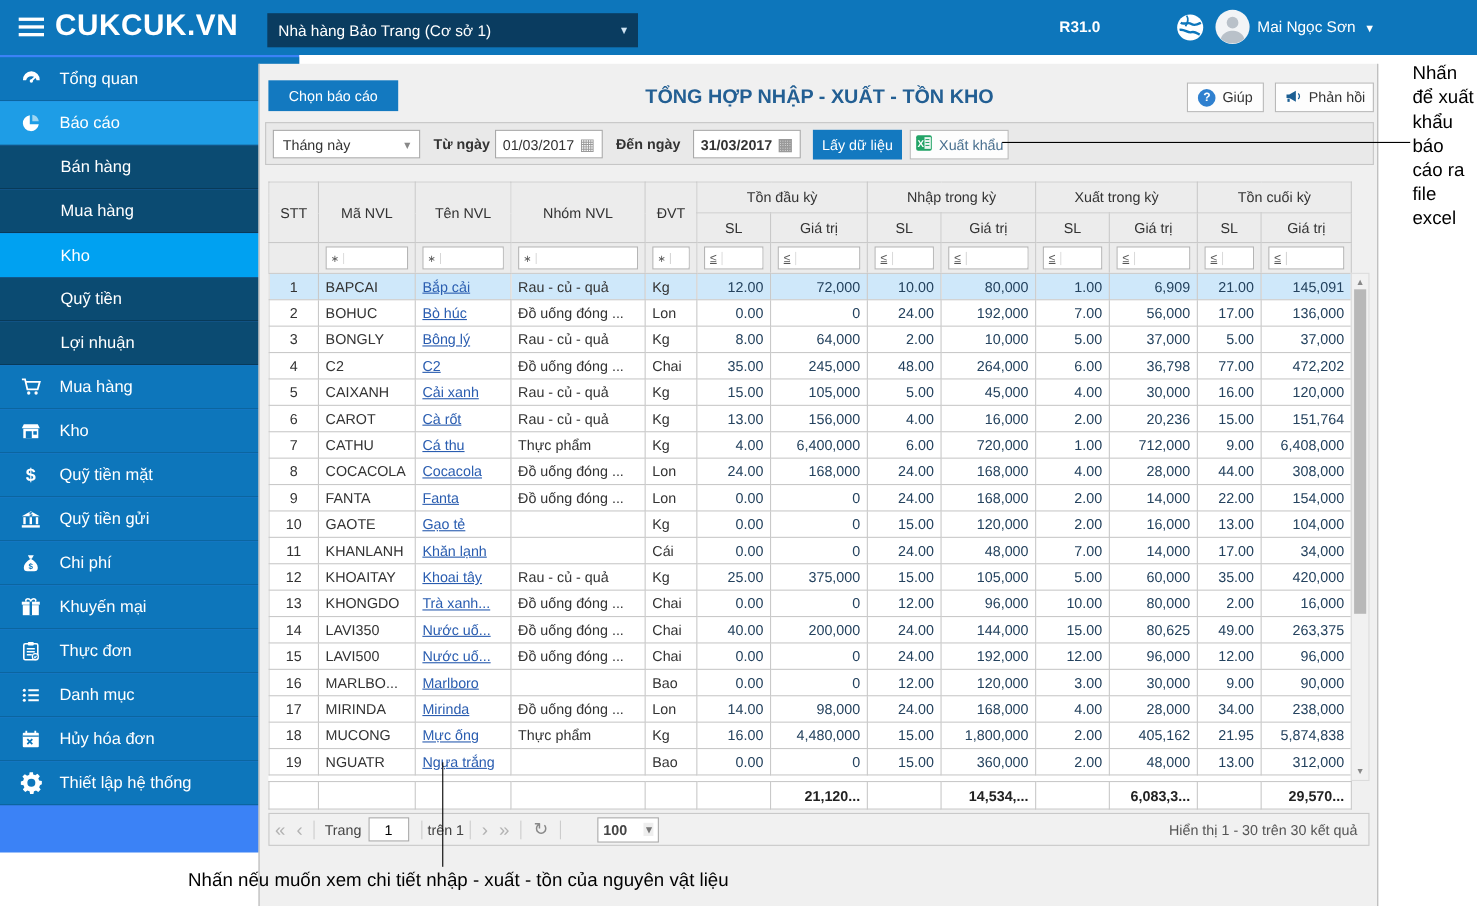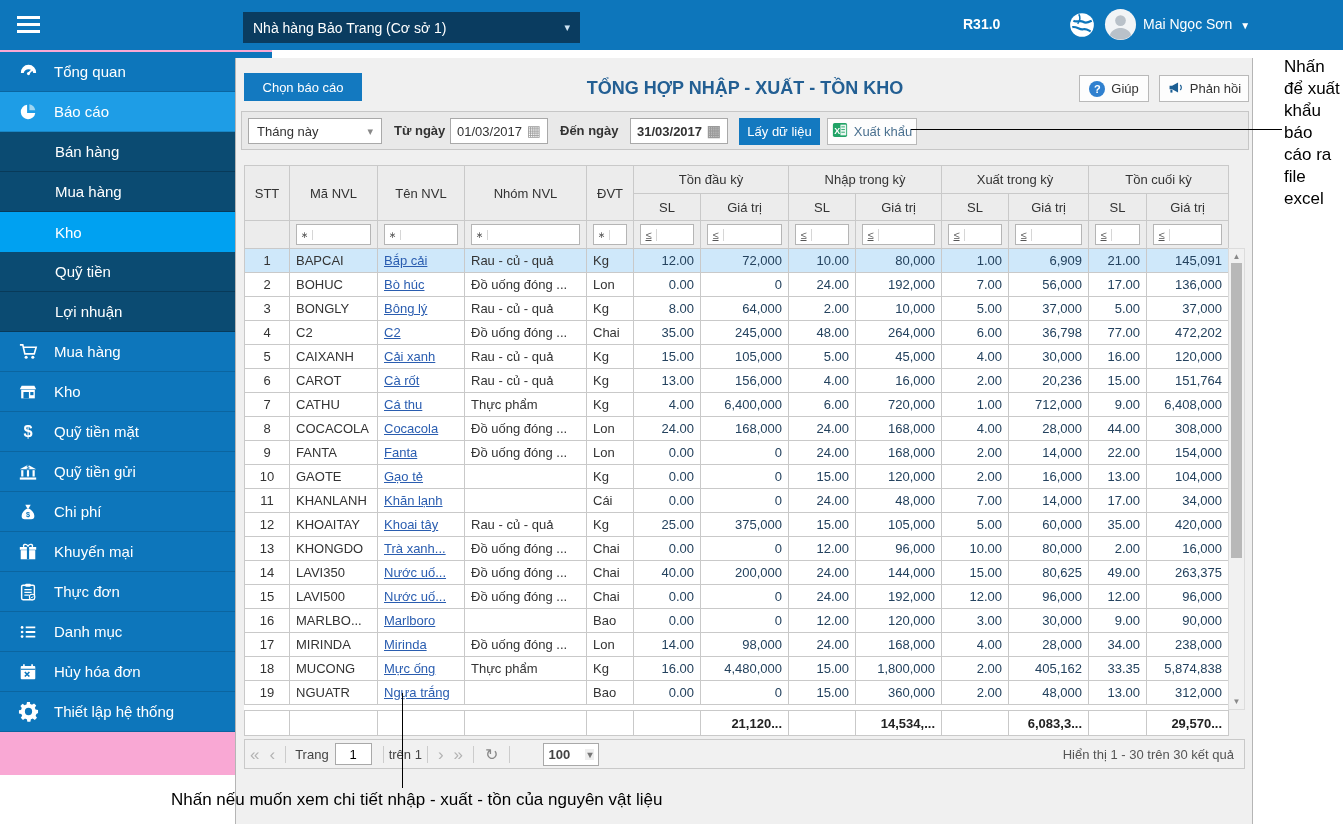--- a/index.html
+++ b/index.html
@@ -14,21 +14,21 @@
   .rest-select { position:absolute; left:243px; top:12px; width:337px; height:31px; background:#0a3c60;
     color:#fff; font-size:14px; display:flex; align-items:center; padding:0 10px; cursor:pointer; }
   .rest-select .caret { margin-left:auto; font-size:11px; color:#cfe3f2; }
   .version { position:absolute; left:963px; top:16px; color:#fff; font-size:14px; font-weight:bold; }
   .globe { position:absolute; left:1068px; top:11px; width:28px; height:28px; cursor:pointer; }
   .avatar { position:absolute; left:1104px; top:8px; width:33px; height:33px; cursor:pointer; }
   .username { position:absolute; left:1143px; top:16px; color:#fff; font-size:14px; cursor:pointer; }
   .username .caret { font-size:10px; margin-left:4px; }
 
   
-  .sidebar { position:absolute; left:0; top:50px; width:272px; height:725px; background:#f9a8d4;
+  .sidebar { position:absolute; left:0; top:50px; width:272px; height:725px; background:#3b82f6;
     display:flex; flex-direction:column; padding-top:2px; }
   .sb-item { flex:0 0 40px; height:40px; display:flex; align-items:center; color:#fff; font-size:15px;
     cursor:pointer; position:relative; }
   .sb-item.normal { background:#0d76bb; border-bottom:1px solid rgba(0,0,0,.14); }
   .sb-item.expanded { background:#1e9de6; border-bottom:1px solid rgba(0,0,0,.14); }
   .sb-item.sub { background:#0b4b72; border-bottom:1px solid rgba(0,0,0,.22); padding-left:55px; }
   .sb-item.sub-selected { background:#00a1f1; padding-left:55px; }
   .sb-ic { width:24px; height:24px; margin-left:16px; margin-right:14px; display:flex; align-items:center; justify-content:center; }
   .sb-chev { position:absolute; right:13px; top:11px; }
 
@@ -110,20 +110,21 @@
 </style>
 </head>
 <body>
 
 <div class="topbar">
   <div class="burger">
       <span></span>
       <span></span>
       <span></span>
     </div>
+  <div class="logo">CUKCUK.VN</div>
   <div class="rest-select">
     <span>Nhà hàng Bảo Trang (Cơ sở 1)</span>
     <span class="caret">▾</span>
   </div>
   <div class="version">R31.0</div>
   <div class="globe">
     <svg viewBox="0 0 26 26" width="28" height="28">
         <circle cx="13" cy="13" r="11" fill="#fff"></circle>
         <path d="M5 9c3 2 6-1 9 1s6 0 8-1M4 15c4-1 7 3 10 2s5 1 7 2" stroke="#0d76bb" stroke-width="2" fill="none"></path>
         <path d="M10 3c2 3 1 6-1 9" stroke="#0d76bb" stroke-width="1.4" fill="none"></path>
@@ -727,21 +728,21 @@
             <td class="c1">MUCONG</td>
             <td class="c2"><a class="cell-link" href="#">Mực ống</a></td>
             <td class="c3">Thực phẩm</td>
             <td class="c4">Kg</td>
             <td class="c5 num">16.00</td>
             <td class="c6 num">4,480,000</td>
             <td class="c7 num">15.00</td>
             <td class="c8 num">1,800,000</td>
             <td class="c9 num">2.00</td>
             <td class="c10 num">405,162</td>
-            <td class="c11 num">33.35</td>
+            <td class="c11 num">21.95</td>
             <td class="c12 num">5,874,838</td>
           </tr>
           <tr class="row">
             <td class="c0" style="text-align: center;">19</td>
             <td class="c1">NGUATR</td>
             <td class="c2"><a class="cell-link" href="#">Ngựa trắng</a></td>
             <td class="c3"></td>
             <td class="c4">Bao</td>
             <td class="c5 num">0.00</td>
             <td class="c6 num">0</td>

